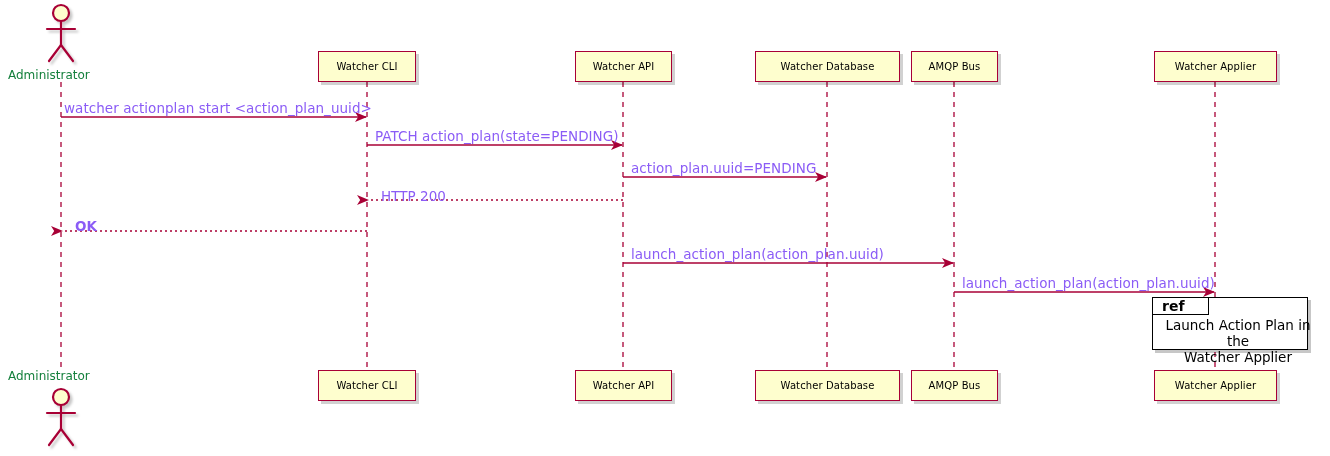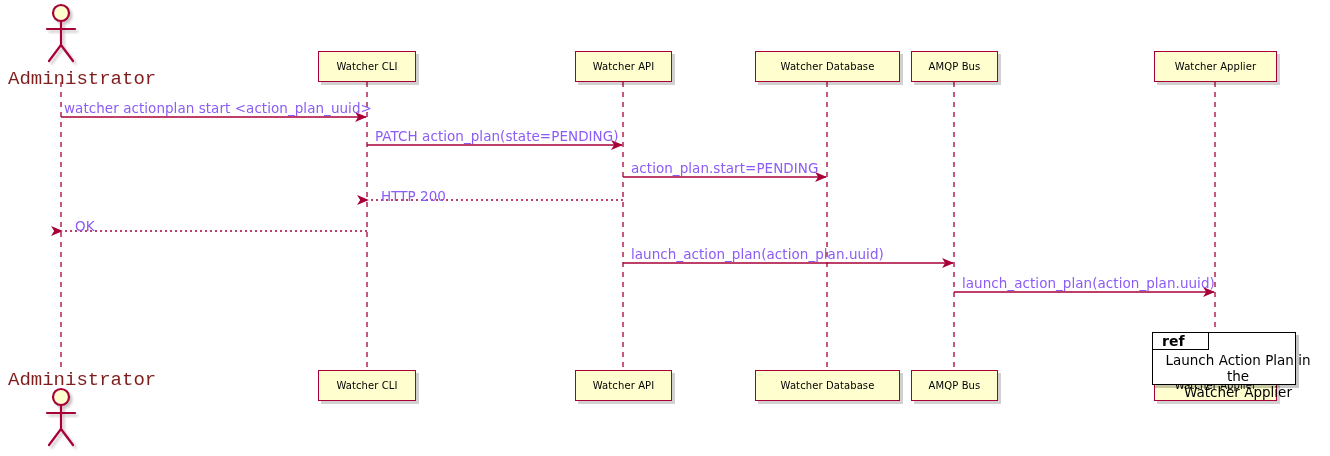--- a/index.html
+++ b/index.html
@@ -18,21 +18,21 @@
     border:1.6px solid #A80036;
     box-shadow:3px 3px 0 0 rgba(0,0,0,0.18);
     box-sizing:border-box;
     display:flex;align-items:center;justify-content:center;
     color:#000000;
     font-size:10px;
     white-space:nowrap;
     letter-spacing:0.1px;
   }
   .actor-label{
-    position:absolute;color:#7f1d1d;font-size:19px;white-space:nowrap;font-family:Liberation Mono, monospace;
+    position:absolute;color:#15803d;font-size:12px;white-space:nowrap;
   }
   .msg-label{
     position:absolute;color:#8b5cf6;font-size:13.5px;white-space:nowrap;
     letter-spacing:0.05px;
   }
   .refbox{
     position:absolute;background:#FFFFFF;border:1.7px solid #000000;
     box-shadow:3px 3px 0 0 rgba(0,0,0,0.22);
     box-sizing:border-box;
   }
@@ -110,26 +110,26 @@
       <div class="pbox" style="left: 755px; top: 51px; width: 145px; height: 31px;">Watcher Database</div>
       <div class="pbox" style="left: 755px; top: 370px; width: 145px; height: 31px;">Watcher Database</div>
       <div class="pbox" style="left: 911px; top: 51px; width: 87px; height: 31px;">AMQP Bus</div>
       <div class="pbox" style="left: 911px; top: 370px; width: 87px; height: 31px;">AMQP Bus</div>
       <div class="pbox" style="left: 1154px; top: 51px; width: 123px; height: 31px;">Watcher Applier</div>
       <div class="pbox" style="left: 1154px; top: 370px; width: 123px; height: 31px;">Watcher Applier</div>
     </div>
   <div id="labels-layer">
       <div class="msg-label" style="left: 64px; top: 100px;">watcher actionplan start &lt;action_plan_uuid&gt;</div>
       <div class="msg-label" style="left: 375px; top: 128px;">PATCH action_plan(state=PENDING)</div>
-      <div class="msg-label" style="left: 631px; top: 160px;">action_plan.start=PENDING</div>
+      <div class="msg-label" style="left: 631px; top: 160px;">action_plan.uuid=PENDING</div>
       <div class="msg-label" style="left: 381px; top: 188px; text-align: center;">HTTP 200</div>
-      <div class="msg-label" style="left: 75px; top: 218px;">OK</div>
+      <div class="msg-label" style="left: 75px; top: 218px; font-weight: bold;">OK</div>
       <div class="msg-label" style="left: 631px; top: 246px;">launch_action_plan(action_plan.uuid)</div>
       <div class="msg-label" style="left: 962px; top: 275px;">launch_action_plan(action_plan.uuid)</div>
     </div>
 
-  <div class="refbox" id="refbox" style="left: 1152px; top: 297px; width: 144px; height: 53px; margin-top: 35px;">
+  <div class="refbox" id="refbox" style="left: 1152px; top: 297px; width: 156px; height: 53px;">
     <div class="reftab" id="reftab" style="left: 0px; top: 0px; width: 56px; height: 17px; line-height: 17px; padding: 0px 0px 0px 9px; box-sizing: border-box; border-right: 1.7px solid rgb(0, 0, 0); border-bottom: 1.7px solid rgb(0, 0, 0); background: rgb(255, 255, 255);">ref</div>
     <div class="reftext" id="reftext" style="left: 6px; top: 19px; width: 158px;">Launch Action Plan in the
 Watcher Applier</div>
   </div>
 
 </div>
 
 </body></html>

